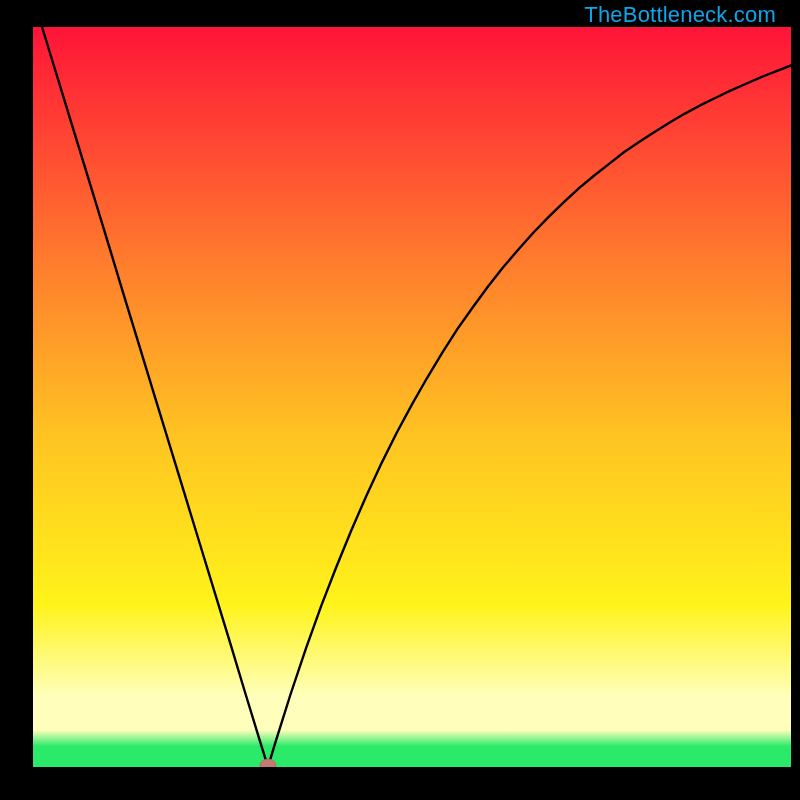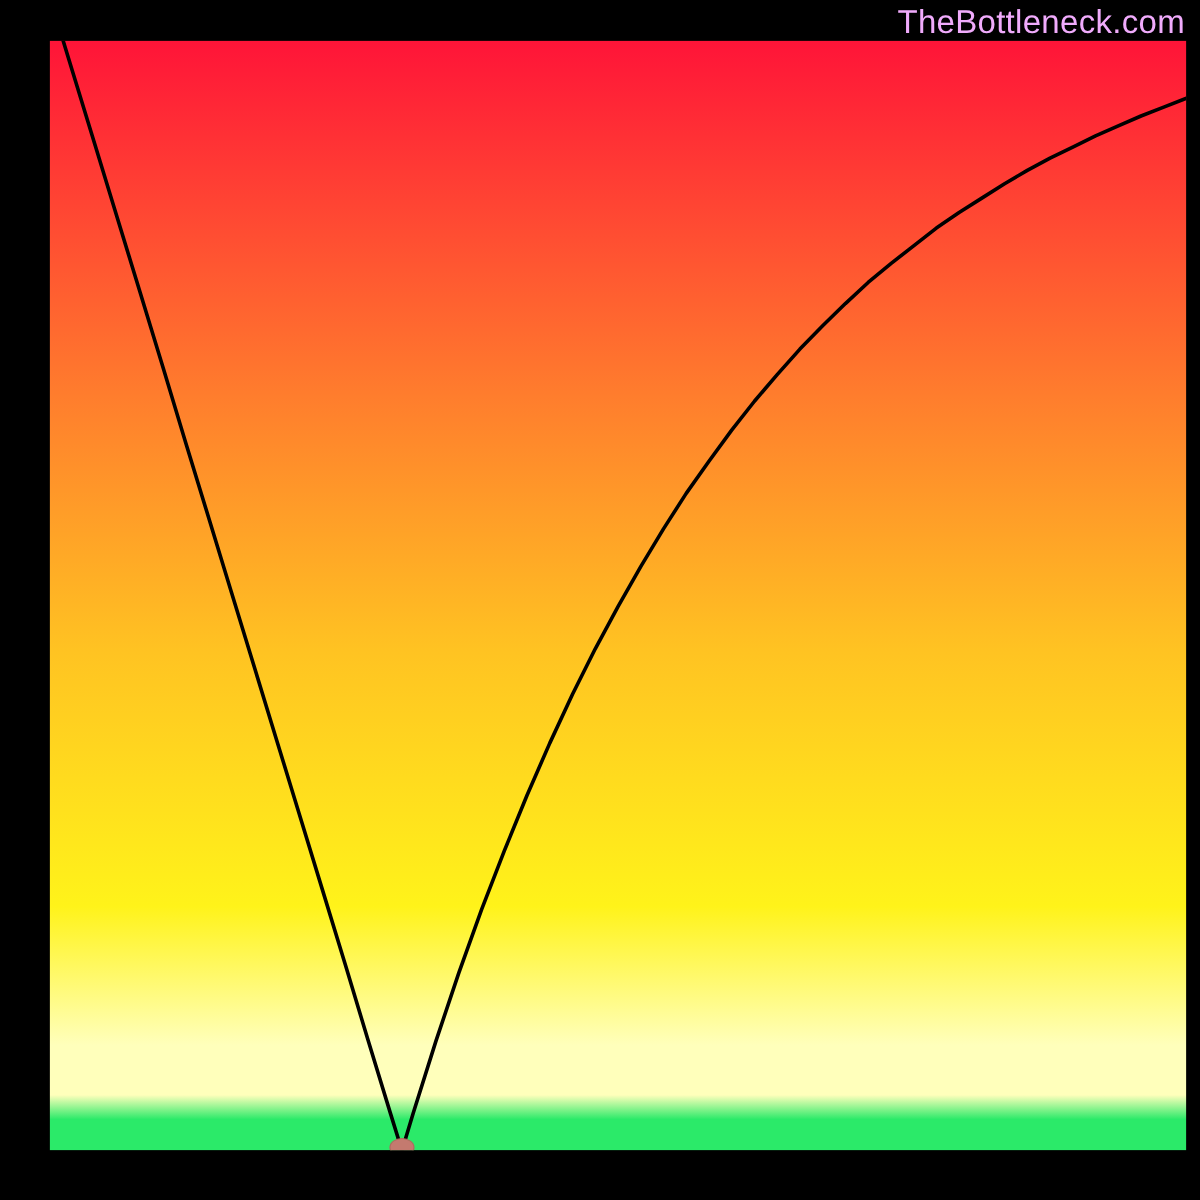--- a/index.html
+++ b/index.html
@@ -13,22 +13,22 @@
   }
   .frame {
     position: relative;
     width: 800px;
     height: 800px;
     background: #000;
   }
   .watermark {
     position: absolute;
     top: 2px;
-    right: 10px;
-    color: #f0abfc;
+    right: 24px;
+    color: #0ea5e9;
     font-size: 22px;
     font-weight: 500;
     letter-spacing: 0.2px;
     z-index: 30;
   }
   .plot-area {
     position: absolute;
     left: 33px;
     top: 27px;
     width: 758px;

